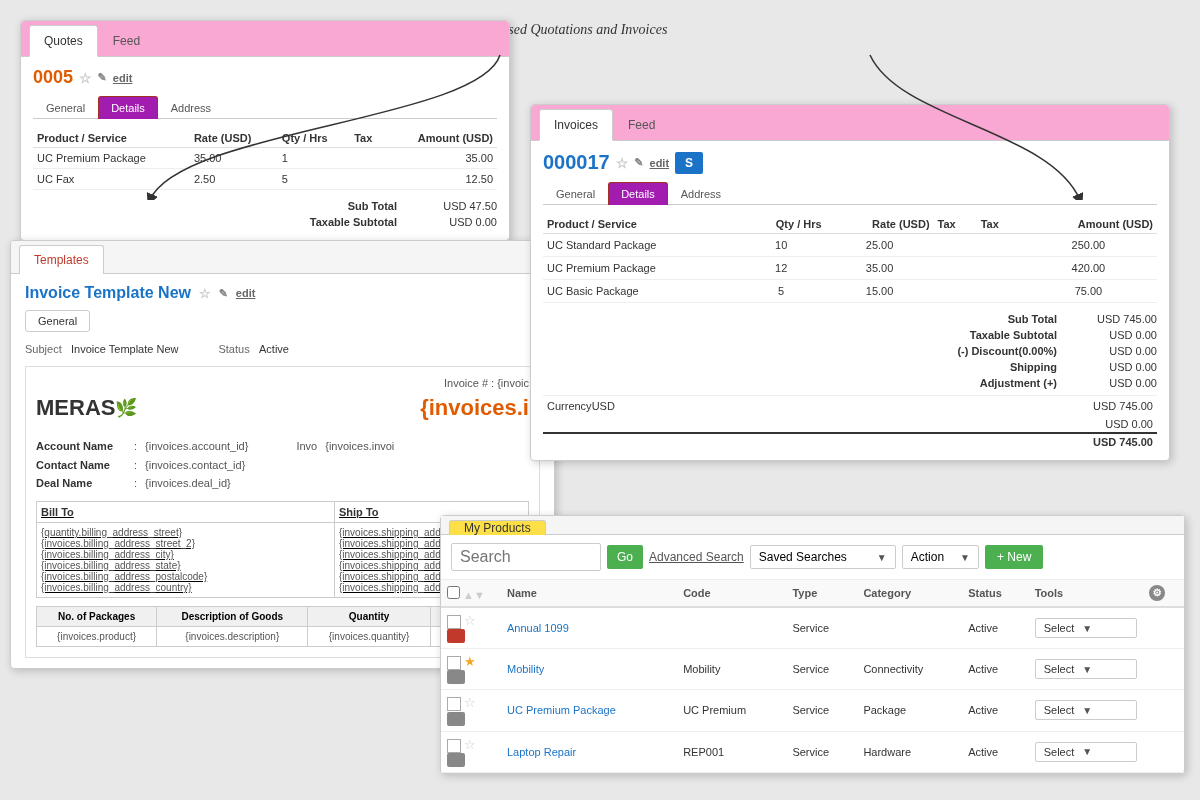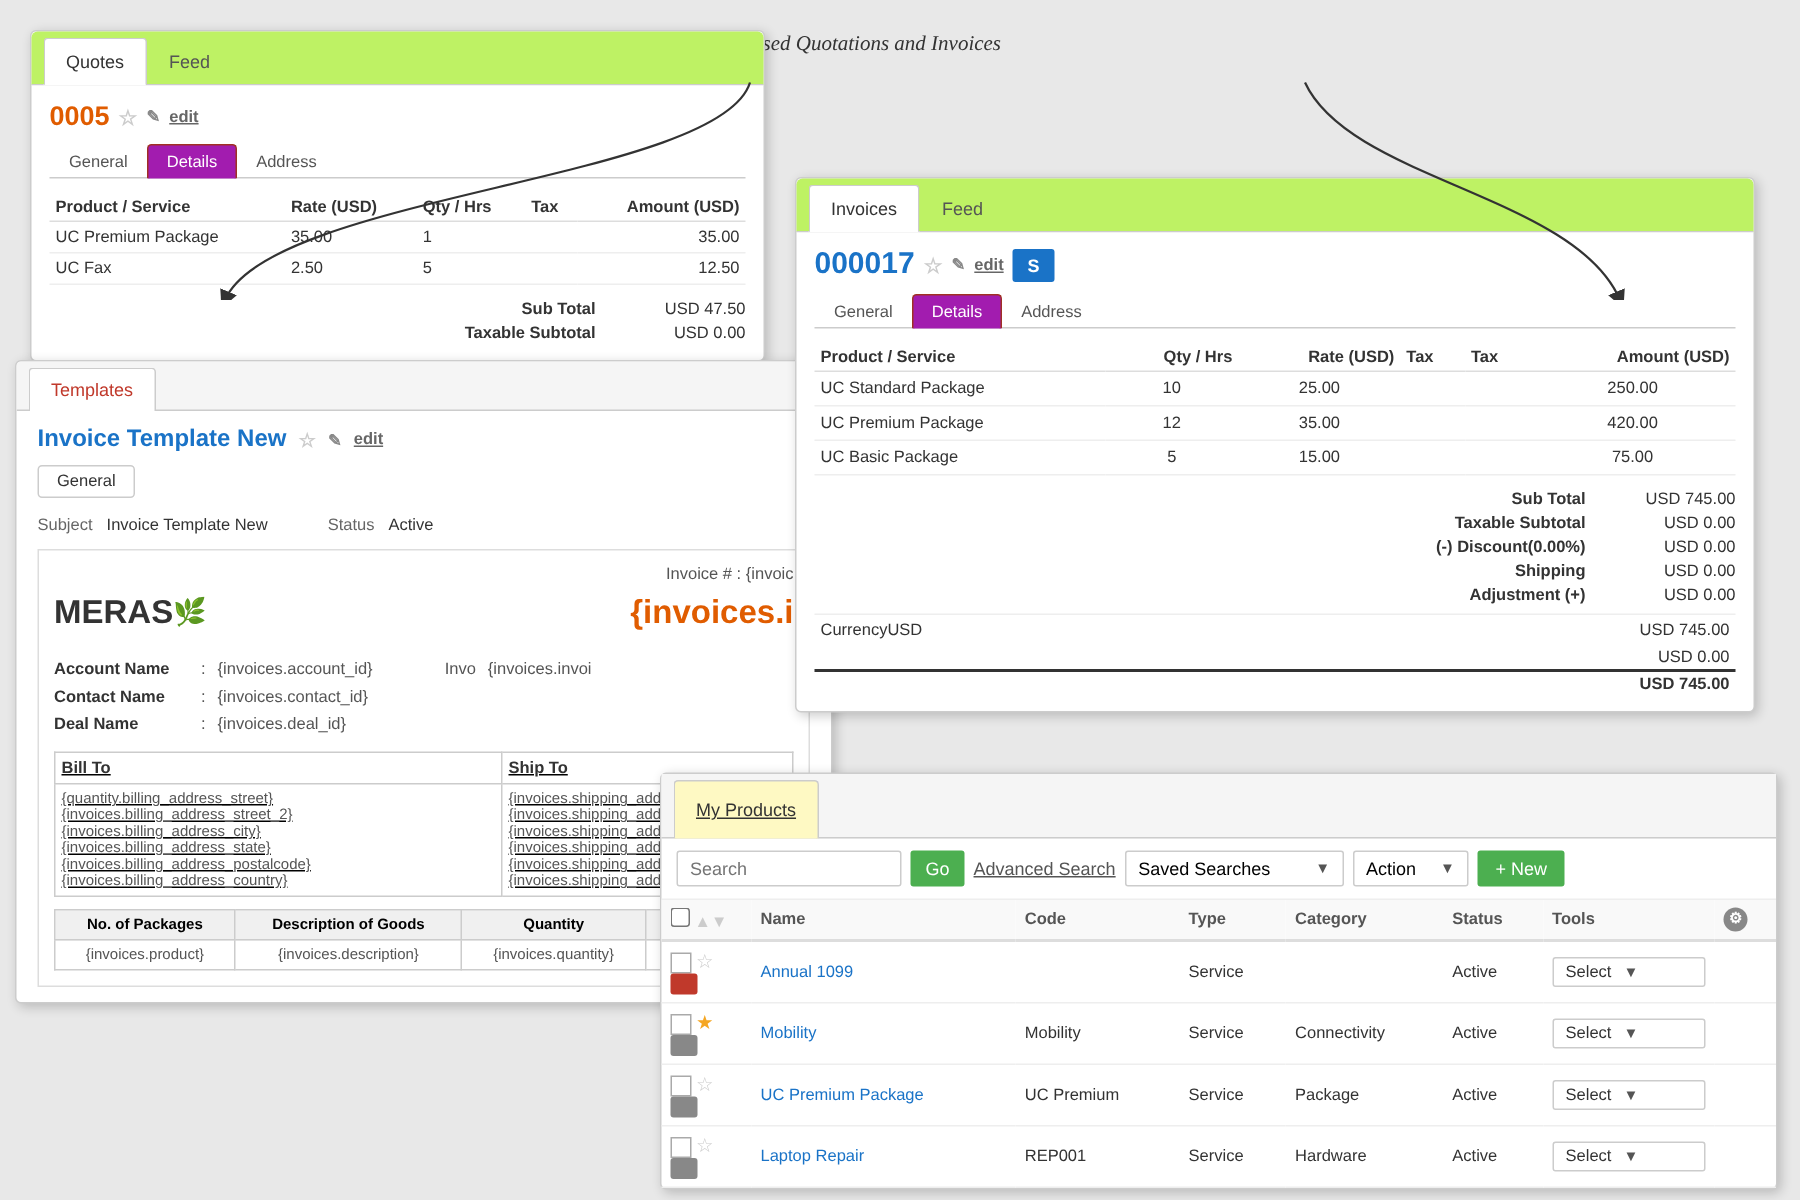--- a/index.html
+++ b/index.html
@@ -20,21 +20,21 @@
       left: 20px;
       width: 490px;
       background: #fff;
       border: 1px solid #ccc;
       border-radius: 4px;
       box-shadow: 2px 2px 8px rgba(0,0,0,0.2);
     }
     .panel-tabs {
       display: flex;
       border-bottom: 1px solid #ccc;
-      background: #bef264;
+      background: #f9a8d4;
       border-radius: 4px 4px 0 0;
       padding: 0 8px;
     }
     .panel-tab {
       padding: 8px 14px;
       cursor: pointer;
       font-size: 12px;
       color: #555;
       border: 1px solid transparent;
       border-bottom: none;
@@ -195,21 +195,21 @@
     .bill-ship-table { width: 100%; border-collapse: collapse; margin-bottom: 8px; text-decoration: underline; }
     .bill-ship-table td { border: 1px solid #ccc; padding: 4px; font-size: 10px; color: #555; vertical-align: top; }
     .bill-ship-table .header-cell { font-weight: bold; color: #333; font-size: 11px; }
     .goods-table { width: 100%; border-collapse: collapse; }
     .goods-table th { background: #f0f0f0; border: 1px solid #ccc; padding: 4px; font-size: 10px; text-align: center; }
     .goods-table td { border: 1px solid #ccc; padding: 4px; font-size: 10px; color: #555; text-align: center; }
 
     
     .invoices-panel {
       position: absolute;
-      top: 118px;
+      top: 104px;
       left: 530px;
       width: 640px;
       background: #fff;
       border: 1px solid #ccc;
       border-radius: 4px;
       box-shadow: 2px 2px 8px rgba(0,0,0,0.2);
     }
     .inv-record-id {
       font-size: 20px;
       font-weight: bold;
@@ -276,43 +276,42 @@
       border-radius: 4px;
       box-shadow: 2px 2px 8px rgba(0,0,0,0.2);
     }
     .products-tab-bar {
       display: flex;
       border-bottom: 1px solid #ccc;
       background: #f5f5f5;
       padding: 0 8px;
     }
     .products-tab {
-      padding: 12px 14px;
+      padding: 0 14px;
       cursor: pointer;
       font-size: 12px;
       color: #333;
       border: 1px solid #ccc;
       border-bottom: none;
       margin-top: 4px;
       border-radius: 3px 3px 0 0;
-      background: #fef9c3;
+      background: #fde047;
       margin-bottom: -1px;
-      text-decoration: underline;
     }
     .search-bar {
       display: flex;
       align-items: center;
       gap: 6px;
       padding: 8px 10px;
       border-bottom: 1px solid #eee;
     }
     .search-input {
       border: 1px solid #ccc;
       padding: 4px 8px;
-      font-size: 12px;
+      font-size: 16px;
       width: 150px;
       border-radius: 2px;
     }
     .go-btn {
       background: #4caf50;
       color: #fff;
       border: none;
       padding: 5px 10px;
       font-size: 12px;
       border-radius: 2px;

